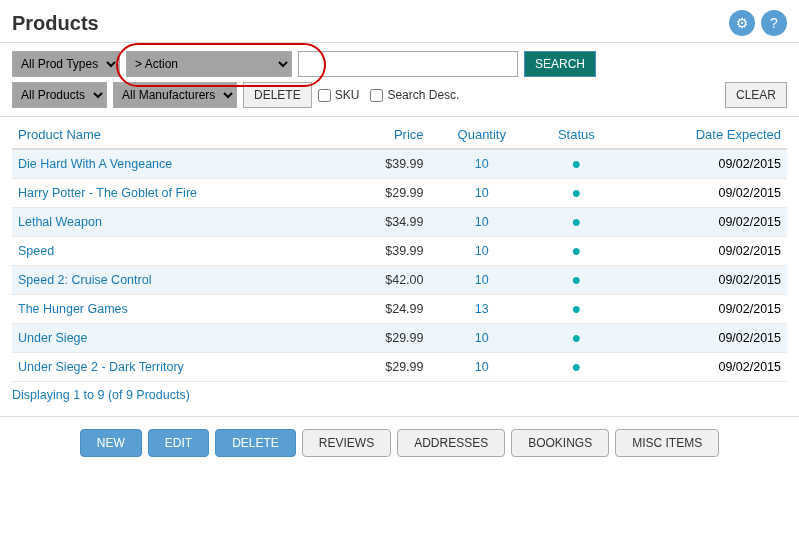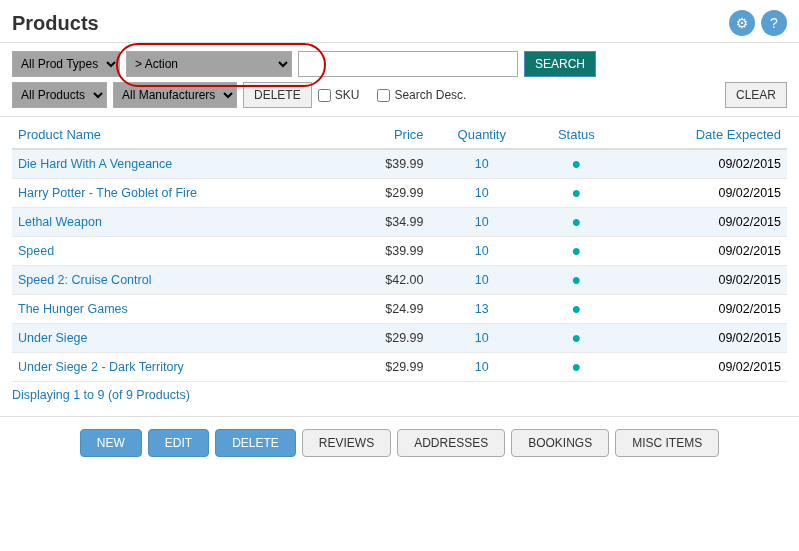--- a/index.html
+++ b/index.html
@@ -96,21 +96,21 @@
       <option>All Products</option>
     </select>
     <select>
       <option>All Manufacturers</option>
     </select>
     <button class="btn">DELETE</button>
     <label class="checkbox-label">
       <input type="checkbox" style="">
       <span>SKU</span>
     </label>
-    <label class="checkbox-label" style="margin-left:12px;">
+    <label class="checkbox-label" style="margin-left:5px;">
       <input type="checkbox" style="">
       <span>Search Desc.</span>
     </label>
     <button class="btn btn-clear" style="margin-left:auto;">CLEAR</button>
   </div>
 </div>
 
 <div class="table-area">
   <table>
     <thead>

